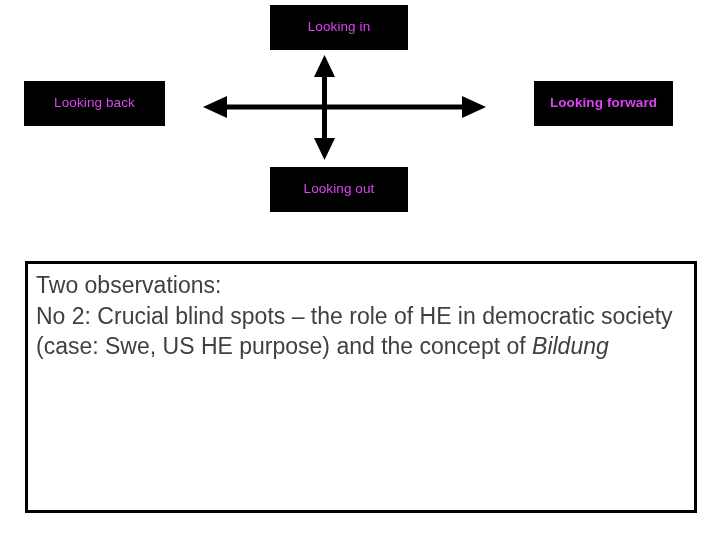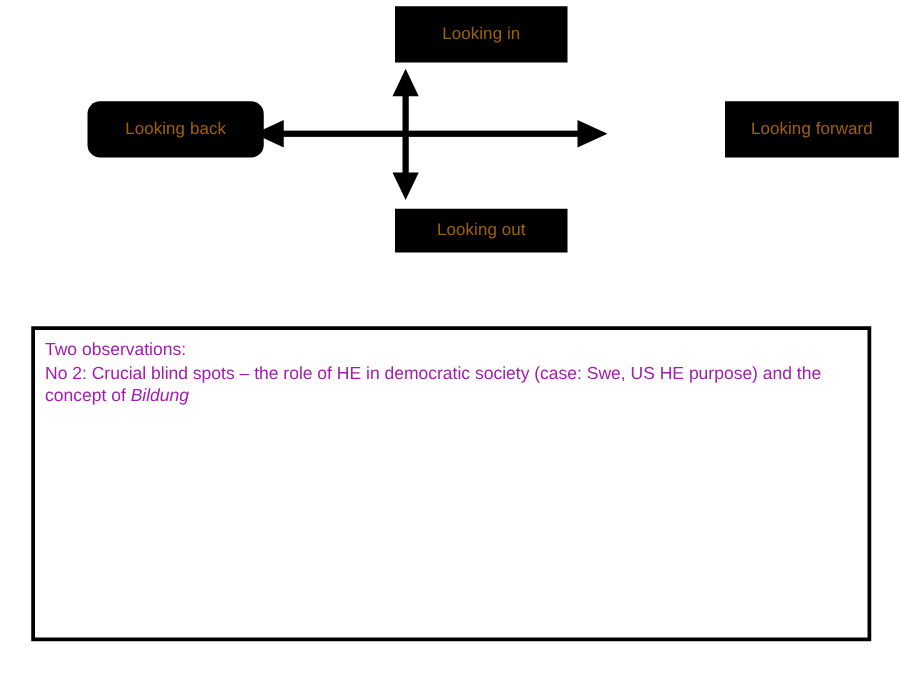--- a/index.html
+++ b/index.html
@@ -17,34 +17,33 @@
     width: 720px;
     height: 540px;
     background: #ffffff;
     overflow: hidden;
   }
 
   
   .blackbox {
     position: absolute;
     background: #000000;
-    color: #a16207;
+    color: #d946ef;
     display: flex;
     align-items: center;
     justify-content: center;
     font-size: 13.5px;
     line-height: 1.1;
     letter-spacing: 0.1px;
     white-space: nowrap;
-    margin-left: 46px;
   }
   .box-in       { left: 270px; top: 5px;   width: 138px; height: 45px; }
-  .box-back     { left: 24px;  top: 81px;  width: 141px; height: 45px; border-radius: 10px; }
-  .box-forward  { left: 534px; top: 81px;  width: 139px; height: 45px; }
-  .box-out      { left: 270px; top: 167px; width: 138px; height: 35px; }
+  .box-back     { left: 24px;  top: 81px;  width: 141px; height: 45px; }
+  .box-forward  { left: 534px; top: 81px;  width: 139px; height: 45px; font-weight: bold; }
+  .box-out      { left: 270px; top: 167px; width: 138px; height: 45px; }
 
   
   .arrow-cross {
     position: absolute;
     left: 203px;
     top: 55px;
     width: 283px;
     height: 105px;
   }
   .arrow-cross svg { display: block; width: 100%; height: 100%; }
@@ -56,23 +55,23 @@
     top: 261px;
     width: 672px;
     height: 252px;
     border: 3px solid #000000;
     box-sizing: border-box;
     background: #ffffff;
     padding: 6px 8px 0 8px;
   }
   .text-panel p {
     margin: 0;
-    font-size: 14px;
+    font-size: 23px;
     line-height: 1.33;
-    color: #a21caf;
+    color: #404040;
     font-family: "Liberation Sans", sans-serif;
   }
   .text-panel p em { font-style: italic; }
 </style>
 </head>
 <body>
 
 <div id="slide">
 
   <div class="blackbox box-in">

